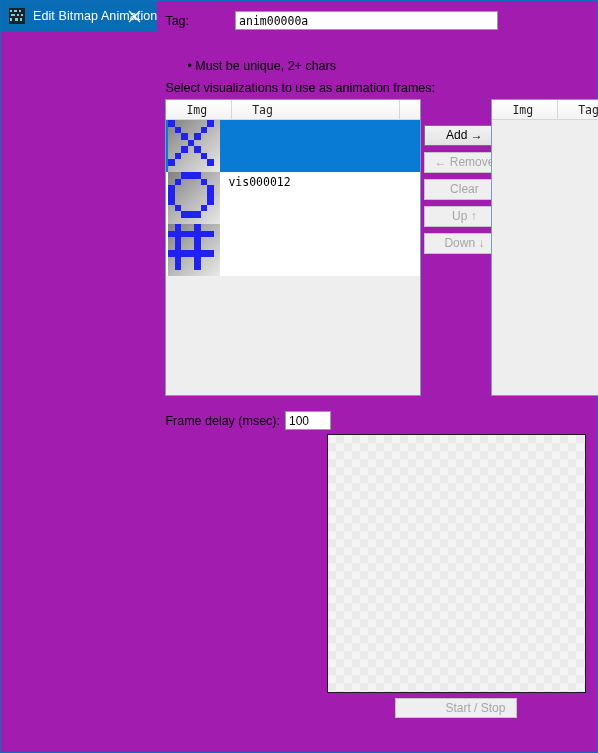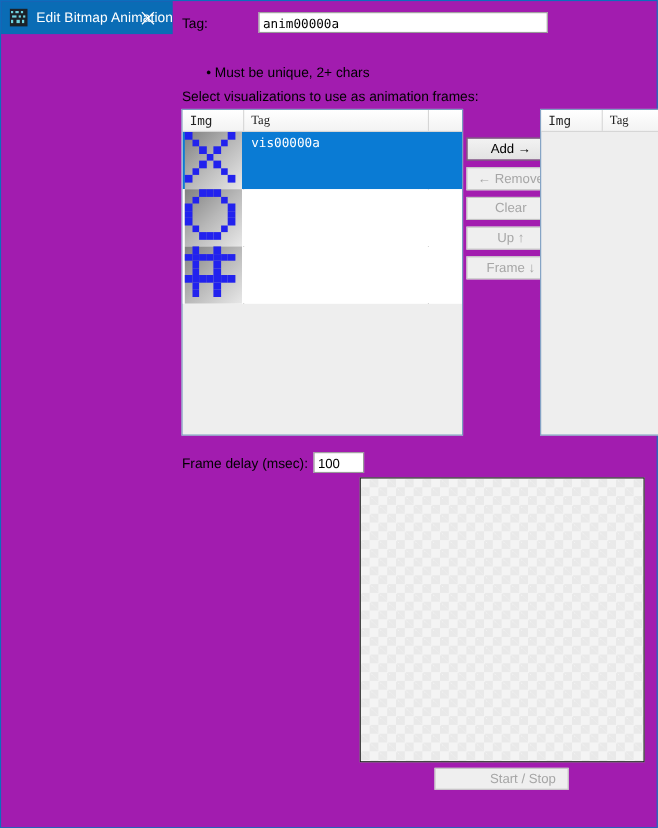--- a/index.html
+++ b/index.html
@@ -137,23 +137,24 @@
     font-size: 11.5px;
     color: #222;
   }
   .hcell {
     display: flex;
     align-items: center;
     padding-left: 6px;
     box-sizing: border-box;
     border-right: 1px solid #d6d6d6;
     height: 100%;
+    margin-left: 14px;
   }
   .hcell.img  { width: 56px; }
-  .hcell.tag  { width: 168px; font-family: Liberation Serif, serif; }
+  .hcell.tag  { width: 168px; }
   .hcell.rest { flex: 1 1 auto; border-right: none; }
 
   .list-rows {
     background: #ffffff;
     position: relative;
   }
   #left-list .list-rows  { height: 156px; }
   #right-list .list-rows { height: 0px; }
 
   .row {
@@ -389,21 +390,20 @@
                 <span></span>
                 <span></span>
                 <span></span>
                 <span></span>
                 <span></span>
                 <span></span>
                 <span></span>
                 <span></span>
               </div>
             </div>
-            <div class="tag-cell">vis00000a</div>
           </div>
           <div class="row">
             <div class="thumb-cell">
               <div class="bmp">
                 <span></span>
                 <span></span>
                 <span class="on"></span>
                 <span class="on"></span>
                 <span class="on"></span>
                 <span></span>
@@ -460,20 +460,21 @@
                 <span></span>
                 <span></span>
                 <span></span>
                 <span></span>
                 <span></span>
                 <span></span>
                 <span></span>
                 <span></span>
               </div>
             </div>
+            <div class="tag-cell">vis000012</div>
           </div>
           <div class="row">
             <div class="thumb-cell">
               <div class="bmp">
                 <span></span>
                 <span class="on"></span>
                 <span></span>
                 <span></span>
                 <span class="on"></span>
                 <span></span>
@@ -539,21 +540,21 @@
             </div>
           </div>
         </div>
     </div>
 
     <div class="btncol">
       <div class="btn enabled">Add →</div>
       <div class="btn">← Remove</div>
       <div class="btn">Clear</div>
       <div class="btn gap">Up ↑</div>
-      <div class="btn">Frame ↓</div>
+      <div class="btn">Down ↓</div>
     </div>
 
     <div class="listbox" id="right-list">
       <div class="list-header">
         <div class="hcell img">Img</div>
         <div class="hcell tag">Tag</div>
         <div class="hcell rest"></div>
       </div>
       <div class="list-rows" id="right-rows"></div>
     </div>

